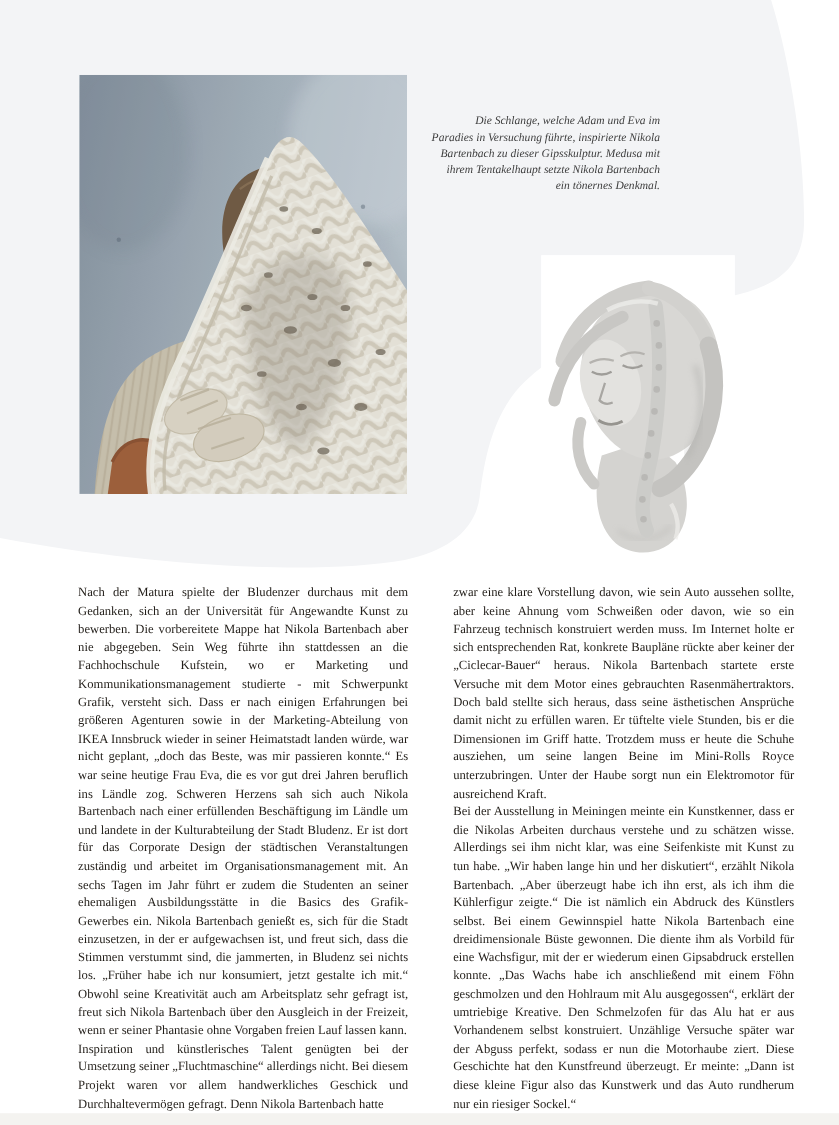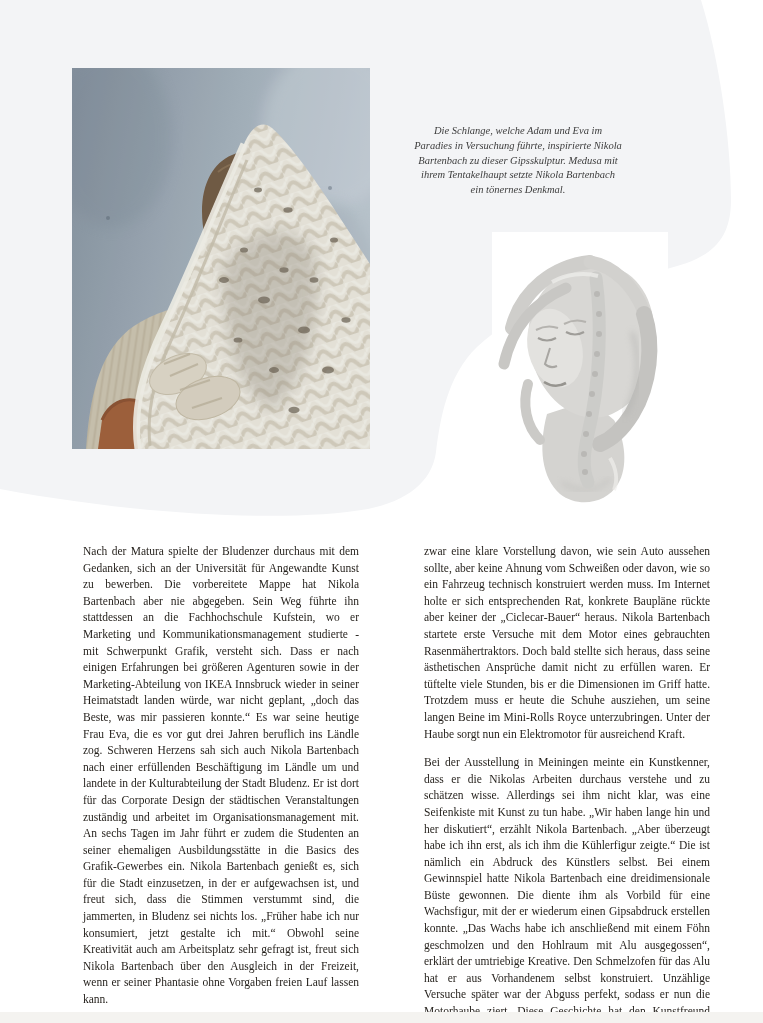--- a/index.html
+++ b/index.html
@@ -10,40 +10,39 @@
     overflow:hidden;
     font-family:"Liberation Serif", serif;
   }
   .blob-svg{position:absolute;left:0;top:0;}
   .portrait{
     position:absolute;left:72px;top:68px;width:298px;height:381px;
     overflow:hidden;
   }
   .portrait svg{display:block;}
   .caption{
-    position:absolute;left:414px;top:104px;width:208px;
+    position:absolute;left:392px;top:104px;width:208px;
     font-style:italic;
     font-size:10.5px;line-height:14.8px;
     color:#3d3d3d;
-    text-align:center;
-    margin-top:20px;
+    text-align:right;
   }
   .medusa-card{
     position:absolute;left:492px;top:232px;width:176px;height:278px;
     background:#ffffff;
   }
   .medusa-card svg{display:block;}
   .col{
     position:absolute;top:531px;
     font-size:11.5px;line-height:16.6px;
     color:#221e19;
     text-align:justify;
     hyphens:auto;-webkit-hyphens:auto;
   }
-  .col p{margin:12px;padding:0;}
+  .col p{margin:0;padding:0;}
   .col-left{left:71px;width:300px;}
   .col-right{left:412px;width:310px;}
   .bottom-strip{
     position:absolute;left:0;bottom:0;width:763px;height:11px;
     background:#f4f3f0;
   }
 </style>
 </head>
 <body>
 
@@ -221,20 +220,21 @@
         <path d="M52,150 Q63,157 74,151" fill="none" stroke="#96948f" stroke-width="2.6"></path>
 
         <path d="M60,50 C74,42 92,40 106,44" fill="none" stroke="#f0efec" stroke-width="4" opacity="0.7"></path>
         <path d="M118,226 C124,236 126,248 122,258" fill="none" stroke="#efeeeb" stroke-width="4" opacity="0.7"></path>
       </g>
     </svg>
   </div>
 
   <div class="col col-left">
     <p>Nach der Matura spielte der Bludenzer durchaus mit dem Gedanken, sich an der Universität für Angewandte Kunst zu bewerben. Die vorbereitete Mappe hat Nikola Bartenbach aber nie abgegeben. Sein Weg führte ihn stattdessen an die Fachhochschule Kufstein, wo er Marketing und Kommunikationsmanagement studierte - mit Schwerpunkt Grafik, versteht sich. Dass er nach einigen Erfahrungen bei größeren Agenturen sowie in der Marketing-Abteilung von IKEA Innsbruck wieder in seiner Heimatstadt landen würde, war nicht geplant, „doch das Beste, was mir passieren konnte.“ Es war seine heutige Frau Eva, die es vor gut drei Jahren beruflich ins Ländle zog. Schweren Herzens sah sich auch Nikola Bartenbach nach einer erfüllenden Beschäftigung im Ländle um und landete in der Kulturabteilung der Stadt Bludenz. Er ist dort für das Corporate Design der städtischen Veranstaltungen zuständig und arbeitet im Organisationsmanagement mit. An sechs Tagen im Jahr führt er zudem die Studenten an seiner ehemaligen Ausbildungsstätte in die Basics des Grafik-Gewerbes ein. Nikola Bartenbach genießt es, sich für die Stadt einzusetzen, in der er aufgewachsen ist, und freut sich, dass die Stimmen verstummt sind, die jammerten, in Bludenz sei nichts los. „Früher habe ich nur konsumiert, jetzt gestalte ich mit.“ Obwohl seine Kreativität auch am Arbeitsplatz sehr gefragt ist, freut sich Nikola Bartenbach über den Ausgleich in der Freizeit, wenn er seiner Phantasie ohne Vorgaben freien Lauf lassen kann.</p>
+    <p>Inspiration und künstlerisches Talent genügten bei der Umsetzung seiner „Fluchtmaschine“ allerdings nicht. Bei diesem Projekt waren vor allem handwerkliches Geschick und Durchhaltevermögen gefragt. Denn Nikola Bartenbach hatte</p>
   </div>
   <div class="col col-right">
     <p>zwar eine klare Vorstellung davon, wie sein Auto aussehen sollte, aber keine Ahnung vom Schweißen oder davon, wie so ein Fahrzeug technisch konstruiert werden muss. Im Internet holte er sich entsprechenden Rat, konkrete Baupläne rückte aber keiner der „Ciclecar-Bauer“ heraus. Nikola Bartenbach startete erste Versuche mit dem Motor eines gebrauchten Rasenmähertraktors. Doch bald stellte sich heraus, dass seine ästhetischen Ansprüche damit nicht zu erfüllen waren. Er tüftelte viele Stunden, bis er die Dimensionen im Griff hatte. Trotzdem muss er heute die Schuhe ausziehen, um seine langen Beine im Mini-Rolls Royce unterzubringen. Unter der Haube sorgt nun ein Elektromotor für ausreichend Kraft.</p>
     <p>Bei der Ausstellung in Meiningen meinte ein Kunstkenner, dass er die Nikolas Arbeiten durchaus verstehe und zu schätzen wisse. Allerdings sei ihm nicht klar, was eine Seifenkiste mit Kunst zu tun habe. „Wir haben lange hin und her diskutiert“, erzählt Nikola Bartenbach. „Aber überzeugt habe ich ihn erst, als ich ihm die Kühlerfigur zeigte.“ Die ist nämlich ein Abdruck des Künstlers selbst. Bei einem Gewinnspiel hatte Nikola Bartenbach eine dreidimensionale Büste gewonnen. Die diente ihm als Vorbild für eine Wachsfigur, mit der er wiederum einen Gipsabdruck erstellen konnte. „Das Wachs habe ich anschließend mit einem Föhn geschmolzen und den Hohlraum mit Alu ausgegossen“, erklärt der umtriebige Kreative. Den Schmelzofen für das Alu hat er aus Vorhandenem selbst konstruiert. Unzählige Versuche später war der Abguss perfekt, sodass er nun die Motorhaube ziert. Diese Geschichte hat den Kunstfreund überzeugt. Er meinte: „Dann ist diese kleine Figur also das Kunstwerk und das Auto rundherum nur ein riesiger Sockel.“</p>
   </div>
 
   <div class="bottom-strip"></div>
 
 </div>
 

